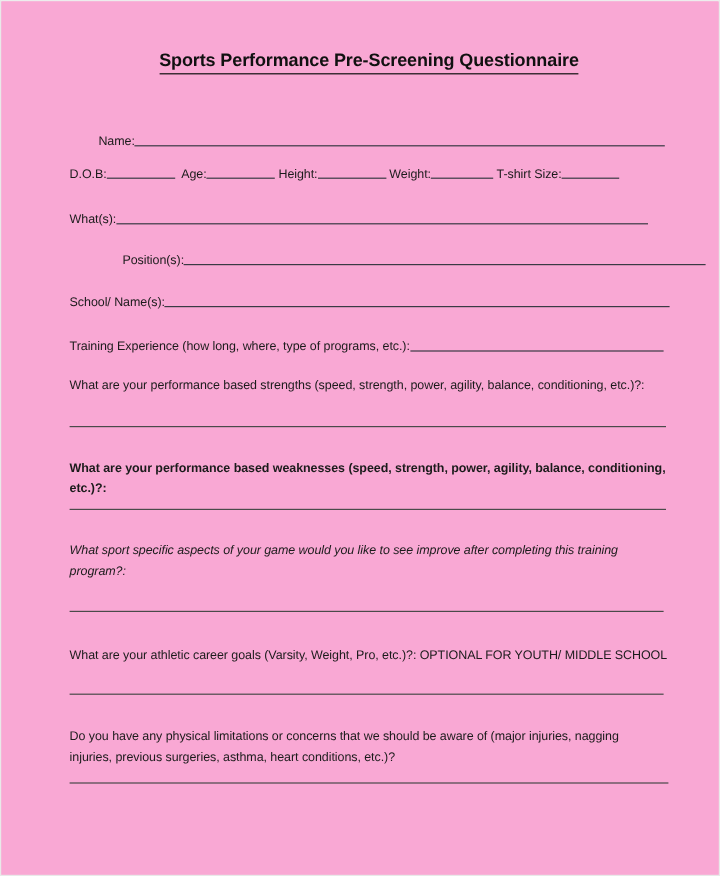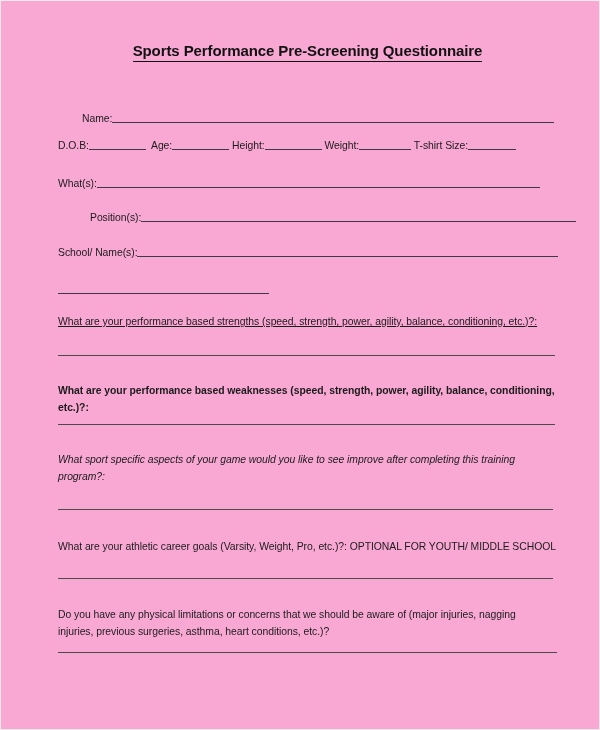--- a/index.html
+++ b/index.html
@@ -96,27 +96,27 @@
     <div class="title-wrap">
       <span class="title">Sports Performance Pre-Screening Questionnaire</span>
     </div>
 
     <div class="line" style="left:0; top:110px;margin-left:24px;"><span>Name:</span><span class="fill" style="width:442px;"></span></div>
 
     <div class="line" style="left:0; top:137px;"><span>D.O.B:</span><span class="fill" style="width:57px;"></span><span>  </span><span>Age:</span><span class="fill" style="width:57px;"></span><span> </span><span>Height:</span><span class="fill" style="width:57px;"></span><span> </span><span>Weight:</span><span class="fill" style="width:52px;"></span><span> </span><span>T-shirt Size:</span><span class="fill" style="width:48px;"></span></div>
 
     <div class="line" style="left:0; top:175px;"><span>What(s):</span><span class="fill" style="width:443px;"></span></div>
 
-    <div class="line" style="left:0; top:209px;padding-left:32px;"><span>Position(s):</span><span class="fill" style="width:435px;"></span></div>
+    <div class="line" style="left:12px; top:209px;padding-left:32px;"><span>Position(s):</span><span class="fill" style="width:435px;"></span></div>
 
     <div class="line" style="left:0; top:244px;"><span>School/ Name(s):</span><span class="fill" style="width:421px;"></span></div>
 
-    <div class="line" style="left:0; top:281px;"><span class="fill" style="width:211px;"></span></div>
+    <div class="line" style="left:0; top:281px;"><span>Training Experience (how long, where, type of programs, etc.):</span><span class="fill" style="width:211px;"></span></div>
 
-    <div class="q" style="left:0; top:313px;text-decoration:underline;">What are your performance based strengths (speed, strength, power, agility, balance, conditioning, etc.)?:</div>
+    <div class="q" style="left:0; top:313px;">What are your performance based strengths (speed, strength, power, agility, balance, conditioning, etc.)?:</div>
     <div class="rule" style="top:354px; width:497px;"></div>
 
     <div class="q" style="left:0; top:382px;font-weight:bold;">What are your performance based weaknesses (speed, strength, power, agility, balance, conditioning, etc.)?:</div>
     <div class="rule" style="top:423px; width:497px;"></div>
 
     <div class="q" style="left:0; top:451px; width:475px;font-style:italic;">What sport specific aspects of your game would you like to see improve after completing this training program?:</div>
     <div class="rule" style="top:508px; width:495px;"></div>
 
     <div class="q" style="left:0; top:538px;">What are your athletic career goals (Varsity, Weight, Pro, etc.)?:  OPTIONAL FOR YOUTH/ MIDDLE SCHOOL</div>
     <div class="rule" style="top:577px; width:495px;"></div>

